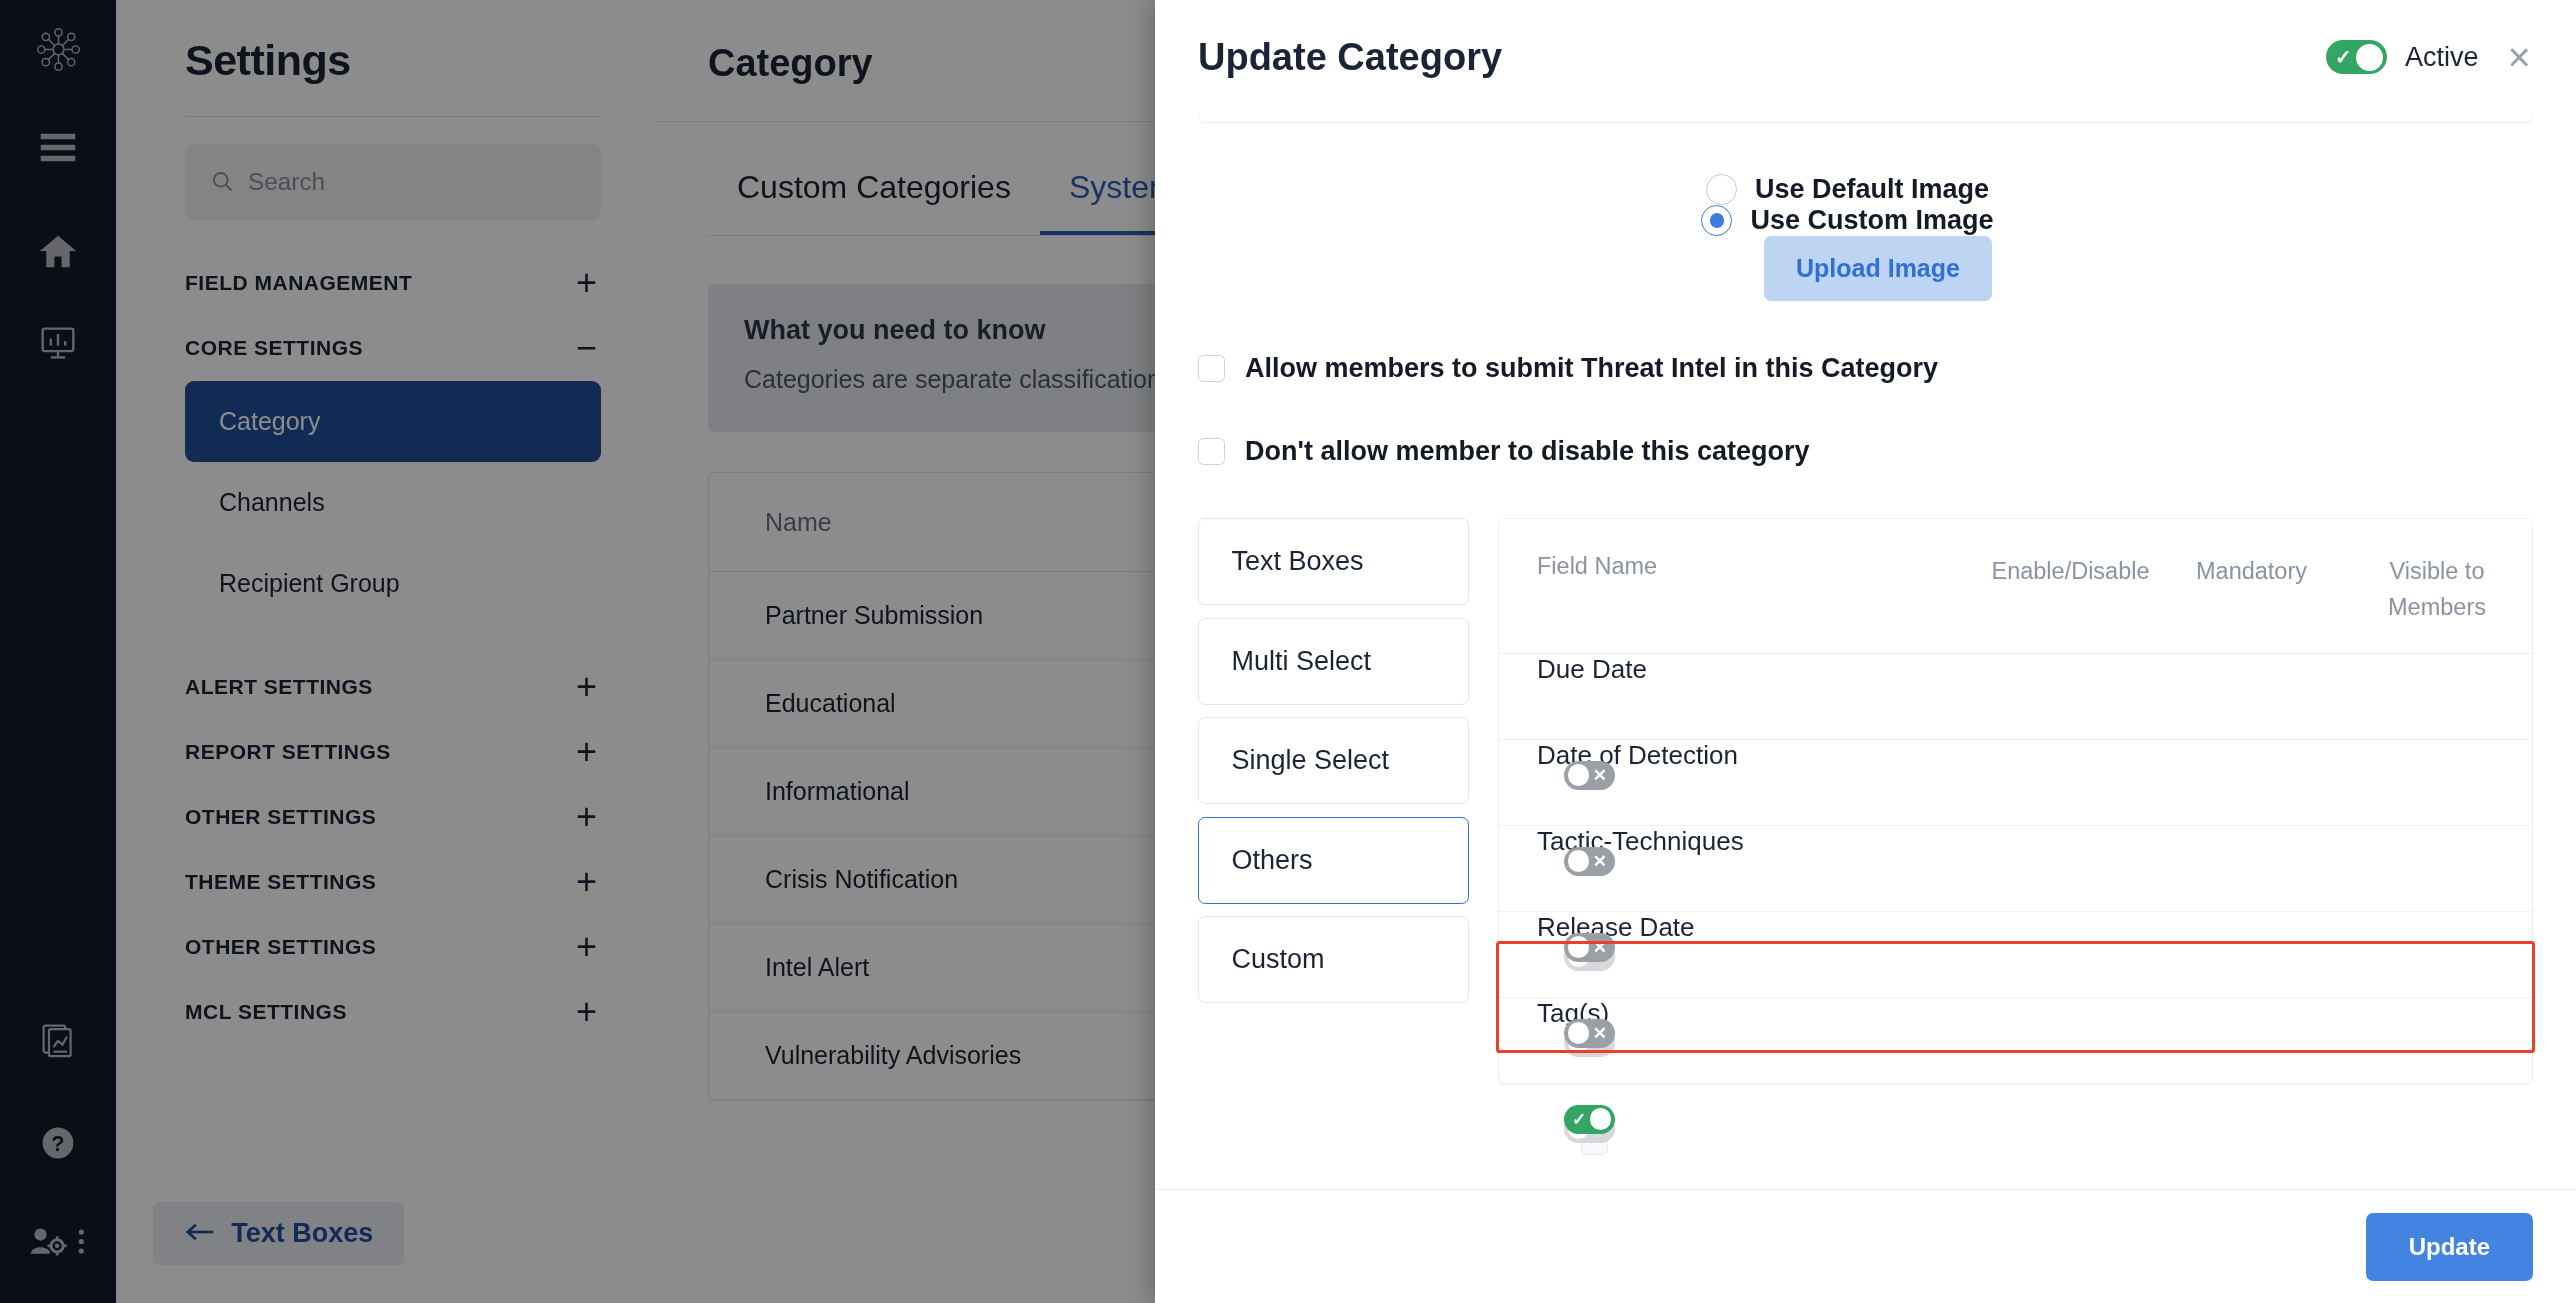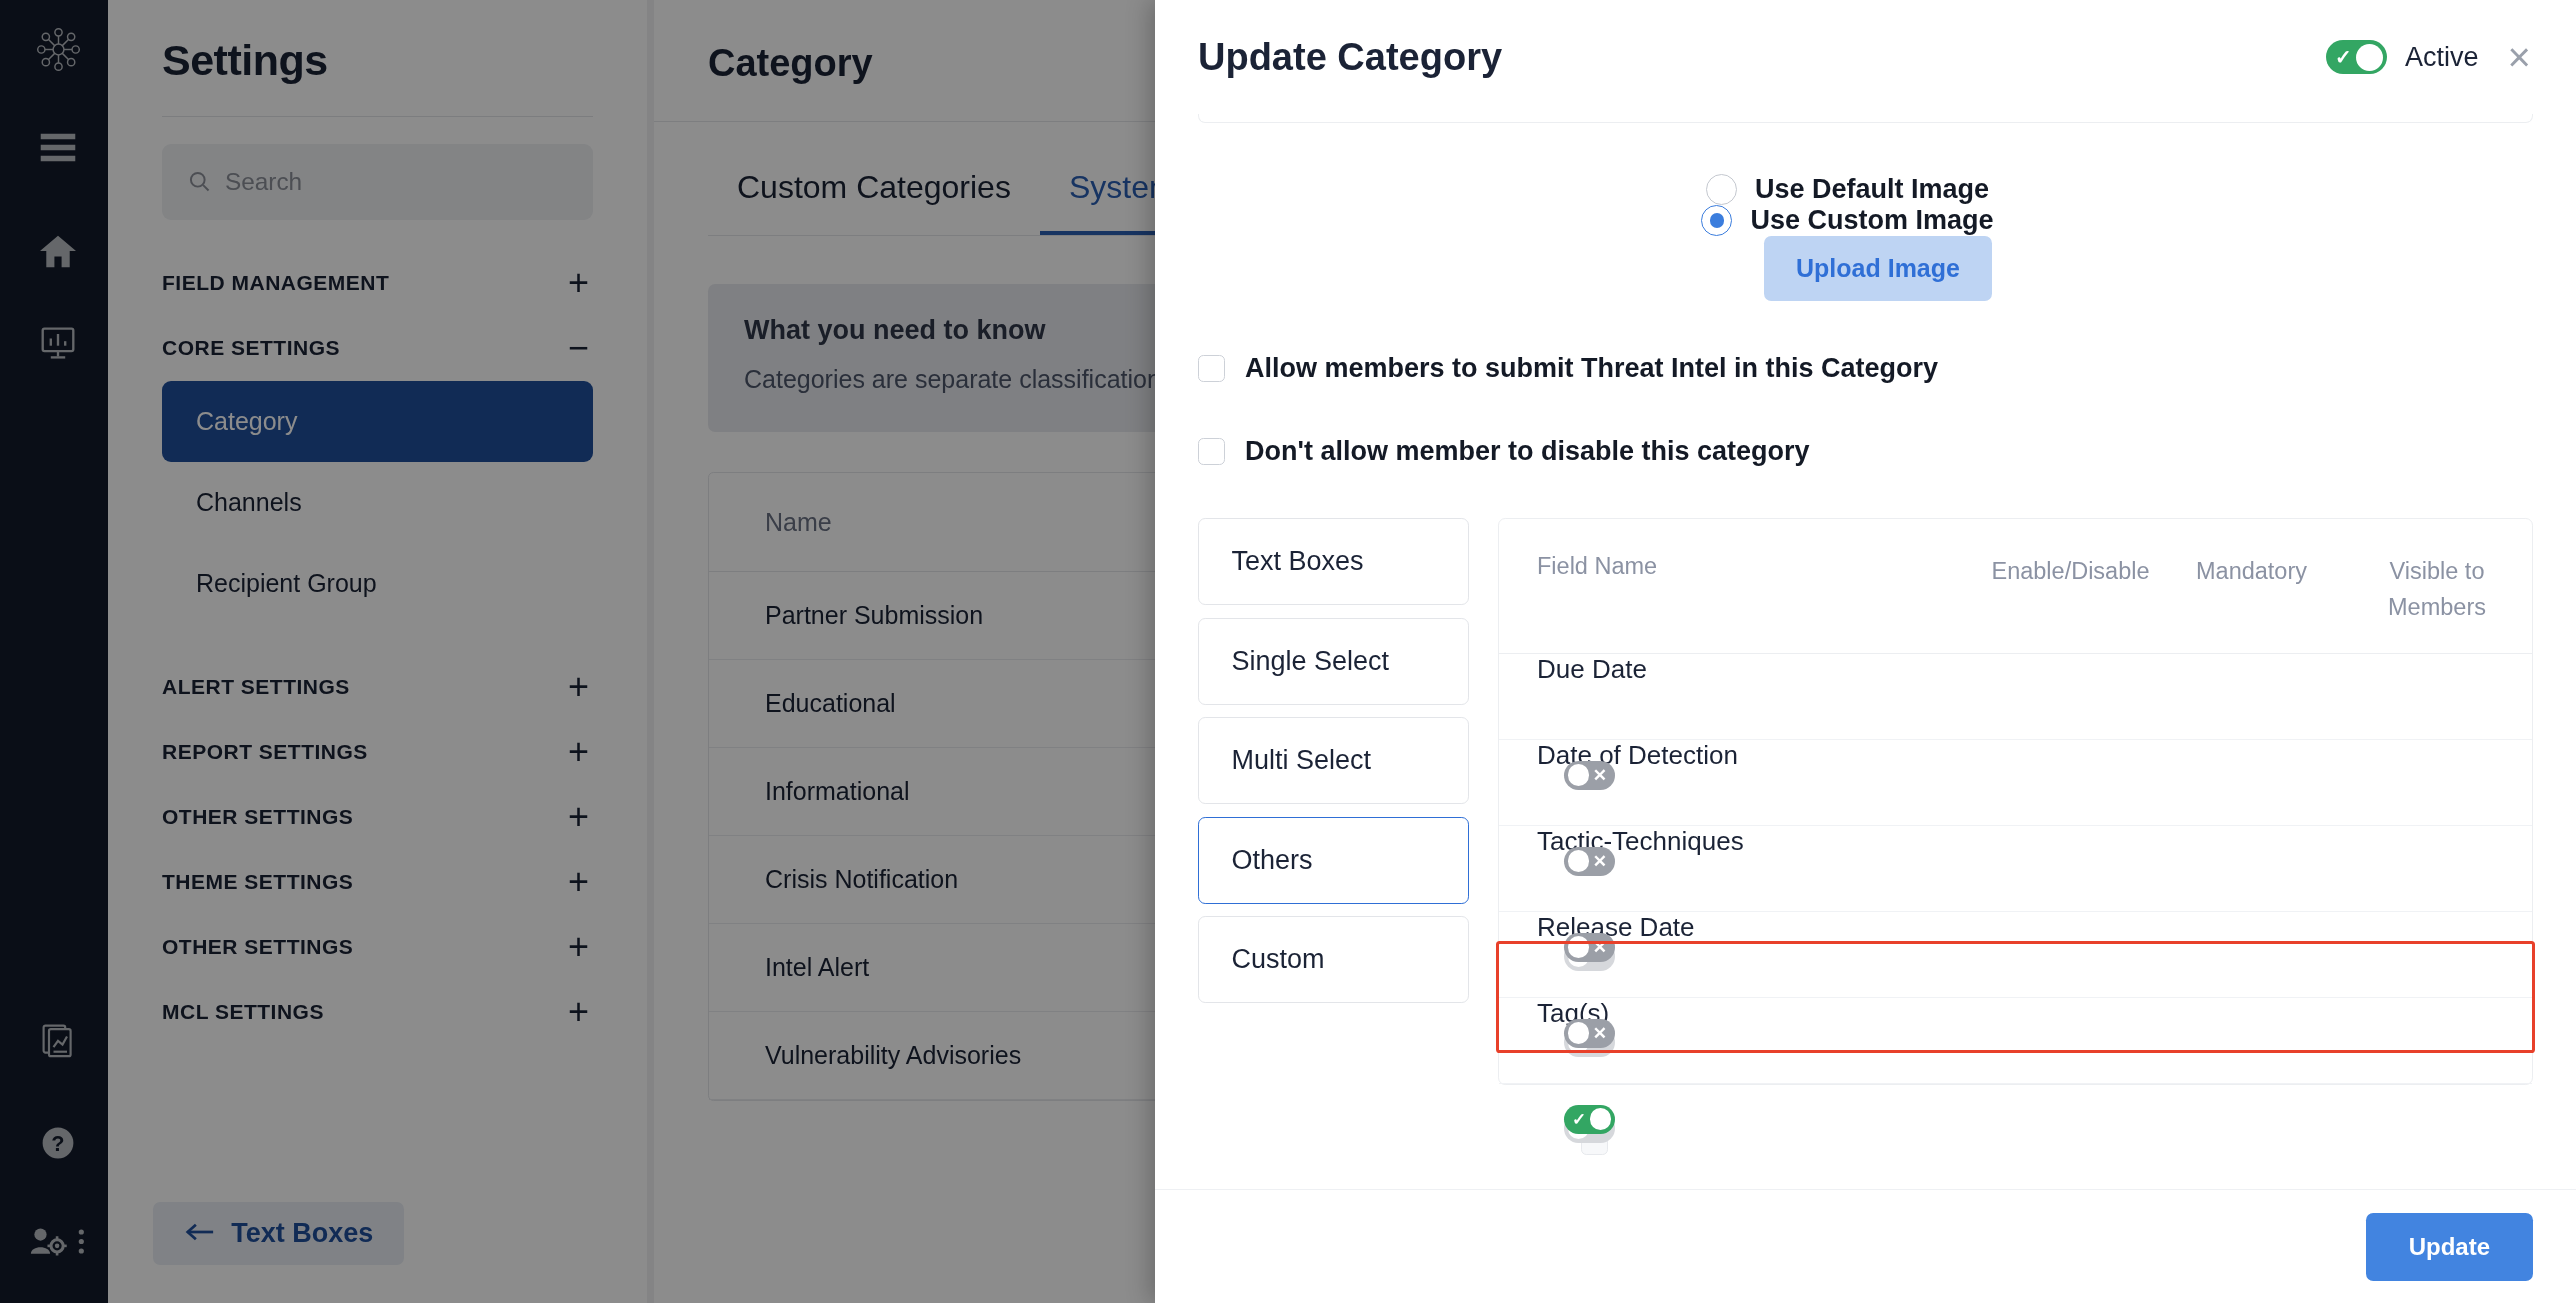--- a/index.html
+++ b/index.html
@@ -34,24 +34,24 @@
   .rail-icon {
     width: 56px; height: 56px;
     display: flex; align-items: center; justify-content: center;
     color: #a9acb2;
   }
   .rail-icon svg { display: block; }
   .rail-spacer { flex: 1 1 auto; }
 
   
   .settings-pane {
-    position: absolute; left: 108px; top: 0;
+    position: absolute; left: 116px; top: 0;
     width: 539px; height: 1303px;
     background: #ffffff;
-    padding: 0 0 0 0;
+    padding: 0 0 0 15px;
     z-index: 6;
   }
   .settings-title {
     font-size: 43px; font-weight: 600; color: #1b2336;
     padding: 36px 0 0 54px; letter-spacing: -0.5px;
   }
   .settings-rule {
     margin: 31px 54px 0 54px; height: 0.9px; background: #e2e4e8;
   }
   .search-box {
@@ -487,22 +487,22 @@
 
       <div class="check-row">
         <span class="checkbox"></span>
         <span class="check-label">Don't allow member to disable this category</span>
       </div>
 
       <div class="fields-area">
 
         <div class="type-list">
           <div class="type-item">Text Boxes</div>
+          <div class="type-item">Multi Select</div>
           <div class="type-item">Single Select</div>
-          <div class="type-item">Multi Select</div>
           <div class="type-item selected">Others</div>
           <div class="type-item">Custom</div>
         </div>
 
         <div class="field-table">
           <div class="ft-head">
             <div class="ft-col-name">Field Name</div>
             <div class="ft-col">Enable/Disable</div>
             <div class="ft-col">Mandatory</div>
             <div class="ft-col vis">

